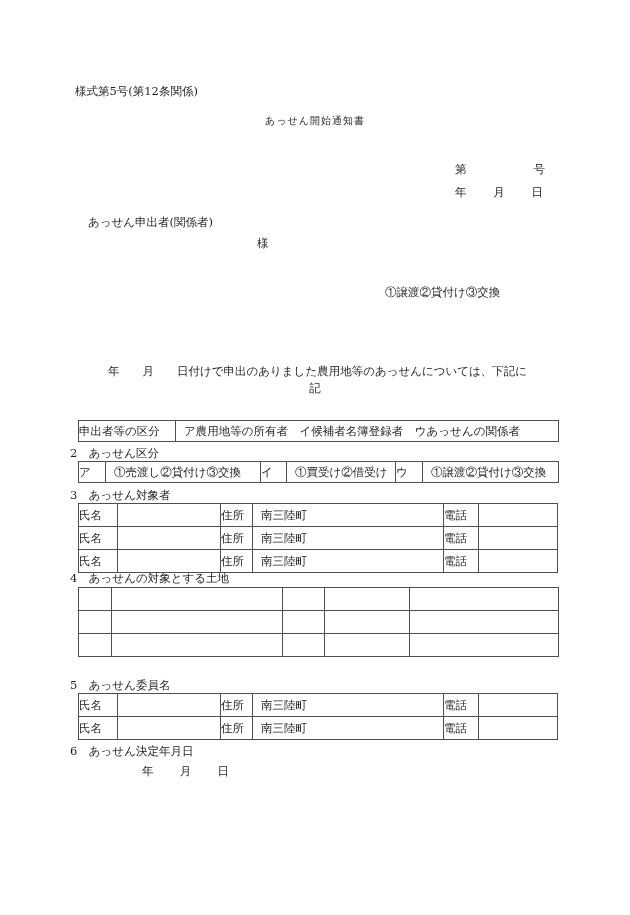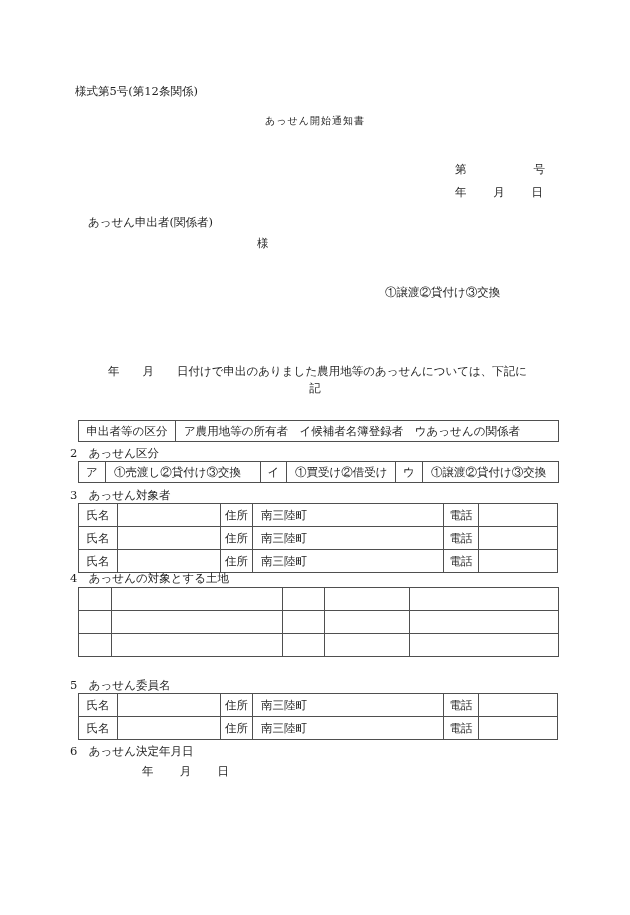--- a/index.html
+++ b/index.html
@@ -8,21 +8,21 @@
     font-family:"DejaVu Serif","Liberation Serif",serif;
     color:#1f1f1f;
   }
   .page{position:relative;width:630px;height:915px;background:#fff;overflow:hidden;font-size:11.5px;line-height:14px;}
   .abs{position:absolute;white-space:nowrap;}
   .center{left:0;width:630px;text-align:center;}
   .title{font-size:10px;letter-spacing:1px;}
   .spread{display:flex;justify-content:space-between;}
   table{border-collapse:collapse;table-layout:fixed;position:absolute;background:#fff;}
   td,th{border:1px solid #4f4f4f;font-weight:normal;font-size:11.5px;padding:0;overflow:hidden;white-space:nowrap;color:#1f1f1f;}
-  .lab{text-align:center;}
+  .lab{text-align:left;}
   .val{text-align:left;padding-left:8px;}
   .h20 td,.h20 th{height:20px;}
   .h22 td,.h22 th{height:22px;}
   .t4 th{height:20px;}
   .t4 td{height:22px;}
   .heading{position:absolute;white-space:nowrap;}
 </style>
 </head>
 <body>
 

